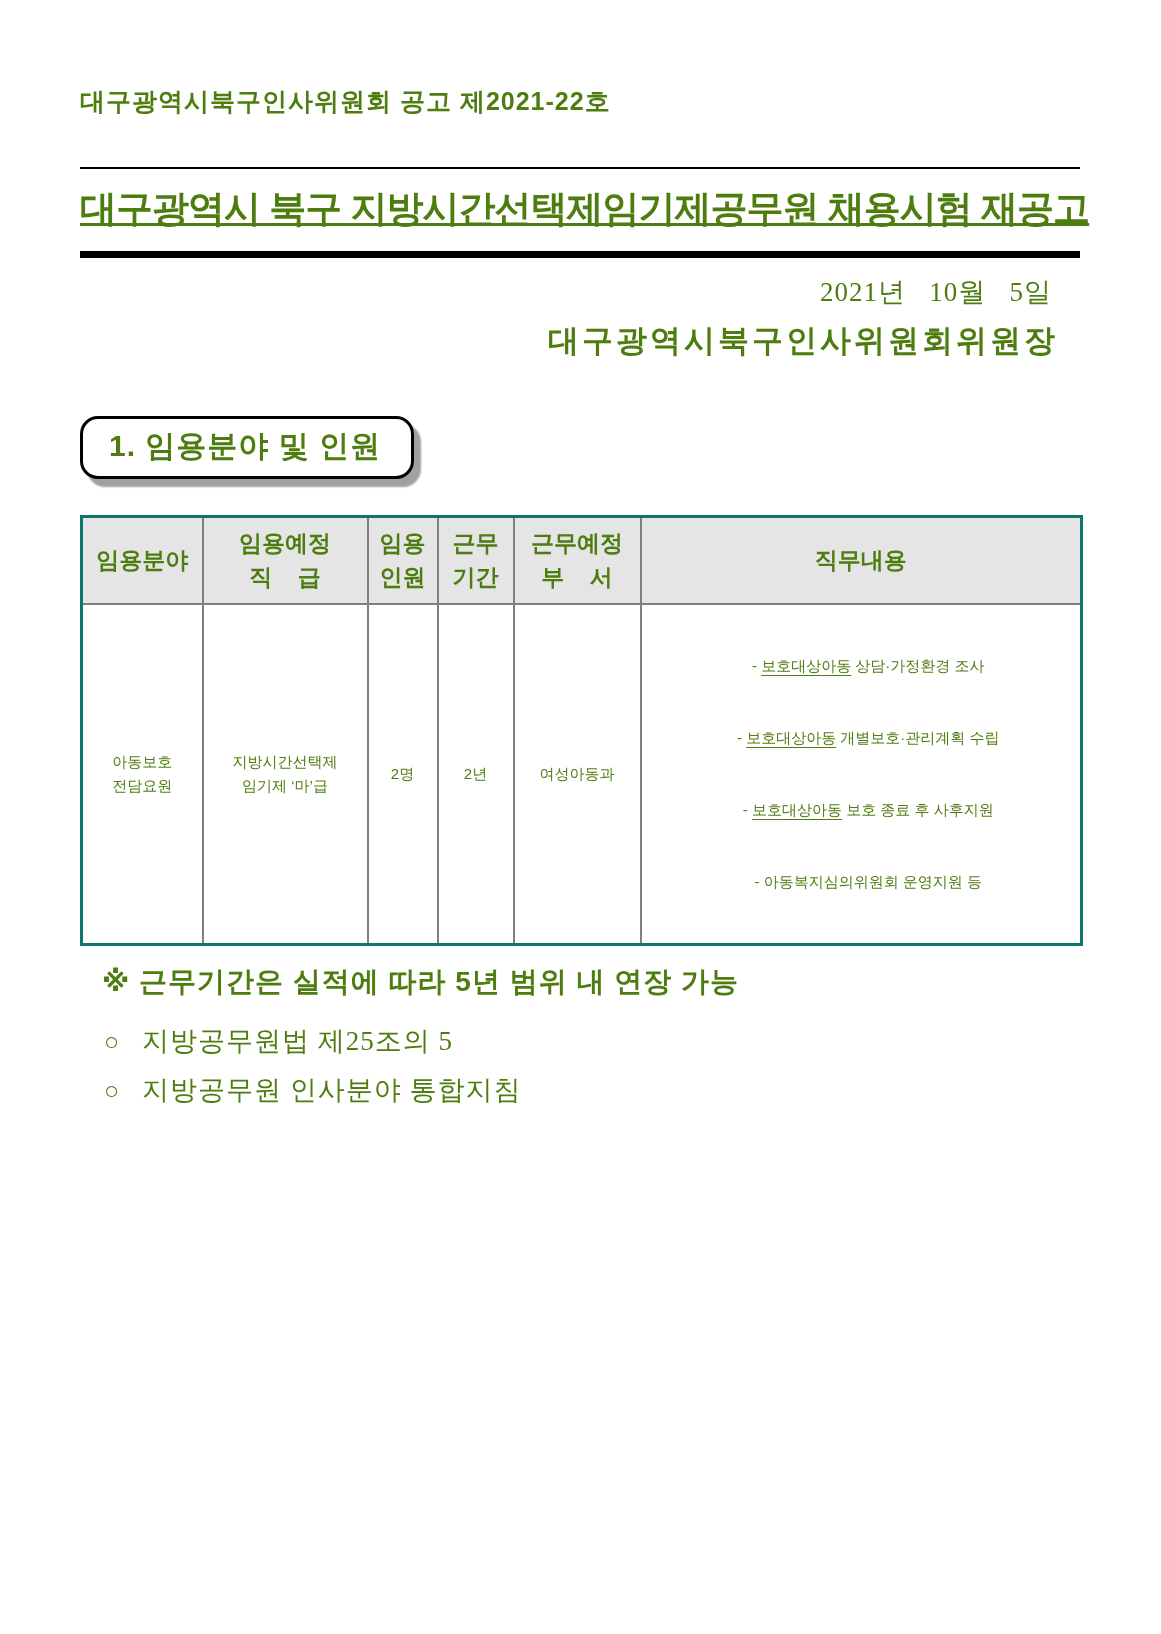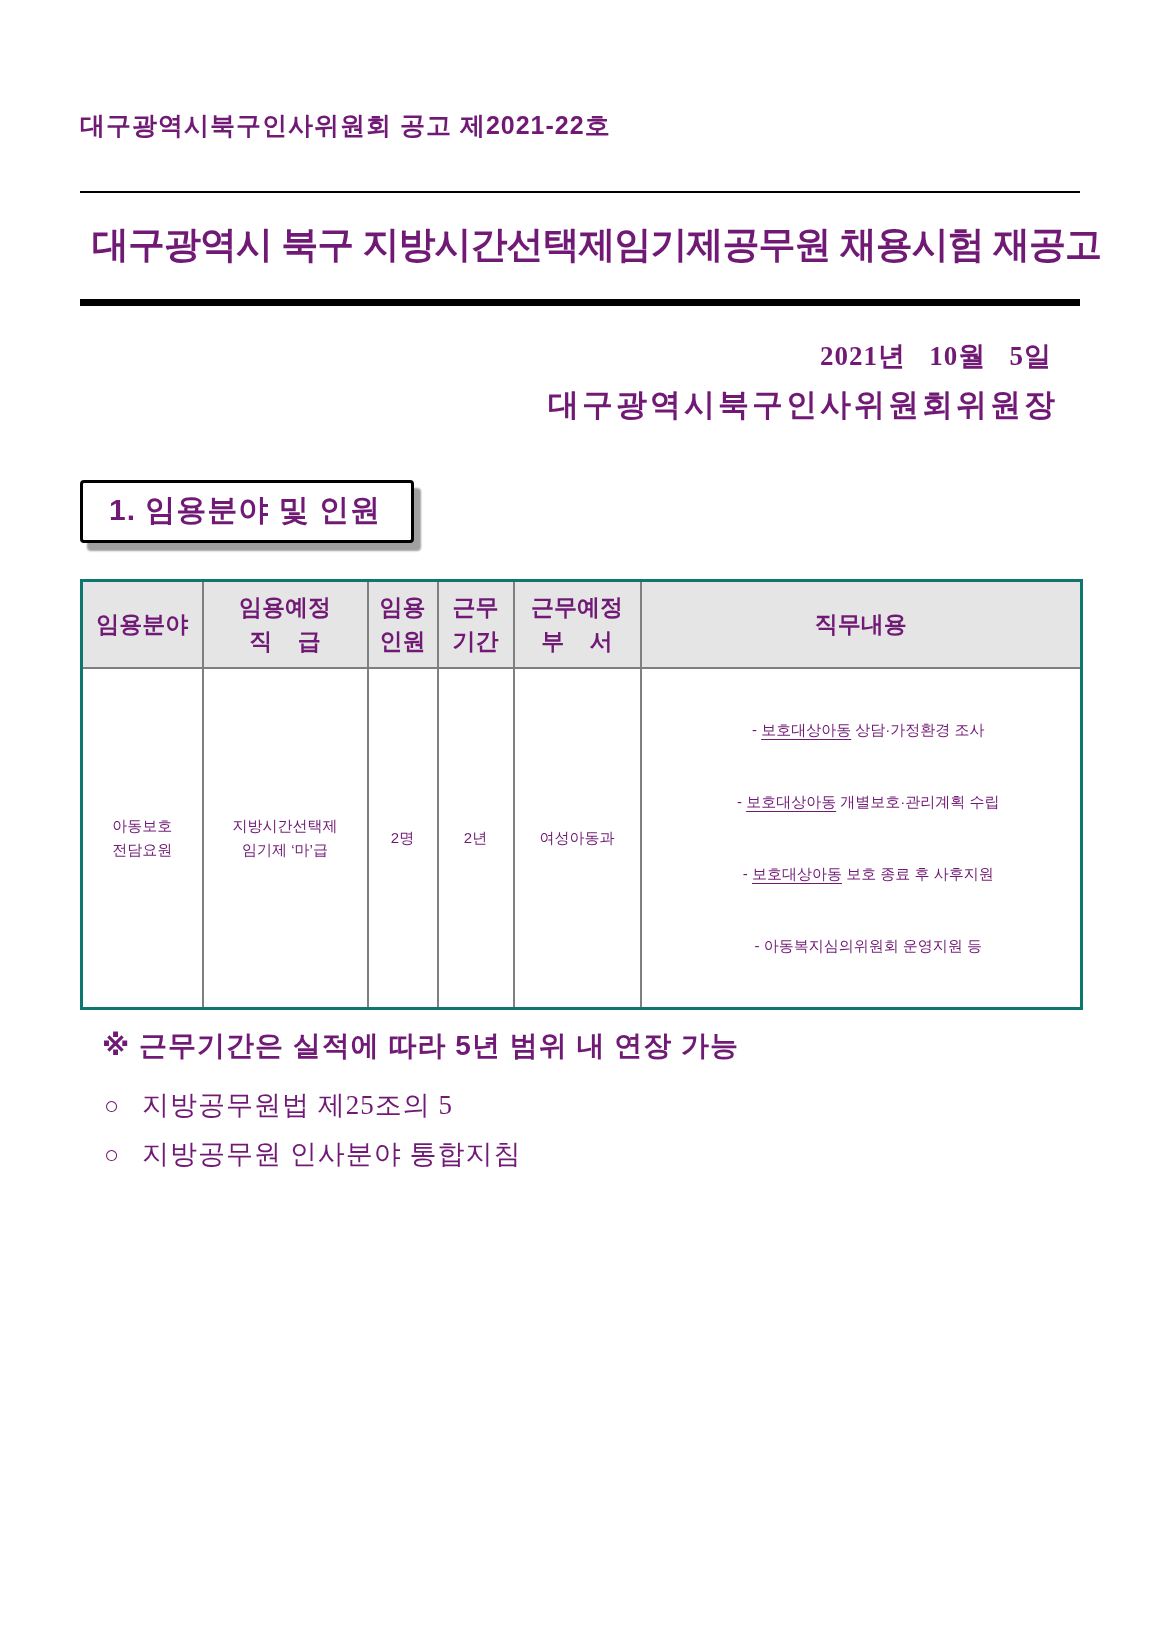--- a/index.html
+++ b/index.html
@@ -1,63 +1,64 @@
 <!DOCTYPE html>
 <html><head>
 <meta charset="utf-8">
 <style>
   html,body{margin:0;padding:0;background:#ffffff;}
   .page{
     position:relative;
     width:1161px;height:1634px;
     box-sizing:border-box;
-    padding:109px 81px 0 80px;
+    padding:85px 81px 0 80px;
     background:#ffffff;
-    color:#701a75;
+    color:#4d7c0f;
     font-family:"Liberation Serif","DejaVu Serif",serif;
     overflow:hidden;
   }
 
   .notice-no{
     font-family:"Liberation Sans","DejaVu Sans",sans-serif;
     font-weight:bold;font-size:25px;letter-spacing:1px;
     margin-bottom:49px;
   }
   .title-block{
     border-top:2px solid #000;
     border-bottom:7px solid #000;
     padding:15px 0 17px 0;
     text-align:center;
   }
   .title-block h1{
-    margin:12px;
+    margin:0;
     font-family:"Liberation Sans","DejaVu Sans",sans-serif;
     font-weight:800;font-size:37px;letter-spacing:-1px;
     white-space:nowrap;
+    text-decoration:underline;
   }
   .intro{
     margin:36px 8px 0 18px;
     font-size:27px;line-height:1.55;letter-spacing:0.5px;
     text-align:justify;
   }
   .u{text-decoration:underline;text-underline-offset:4px;}
   .date-line{
-    margin-top:32px;text-align:right;
+    margin-top:16px;text-align:right;
     font-size:27px;white-space:pre;letter-spacing:1px;
-    padding-right:28px;font-weight:bold;
+    padding-right:28px;font-weight:normal;
   }
   .signer-line{
     margin-top:10px;text-align:right;
     font-size:31px;font-weight:bold;letter-spacing:3px;
     padding-right:22px;
   }
   .badge{
     display:inline-block;
     margin-top:54px;
-    border:3px solid #000;border-radius:4px;
+    border:3px solid #000;border-radius:18px;
     background:#fff;
     padding:7px 30px 9px 26px;
     font-family:"Liberation Sans","DejaVu Sans",sans-serif;
     font-weight:800;font-size:30px;letter-spacing:1px;
     box-shadow:7px 8px 2px #a0a0a0;
     white-space:pre;
   }
   .badge.second{margin-top:62px;}
 
   table.jobs{

